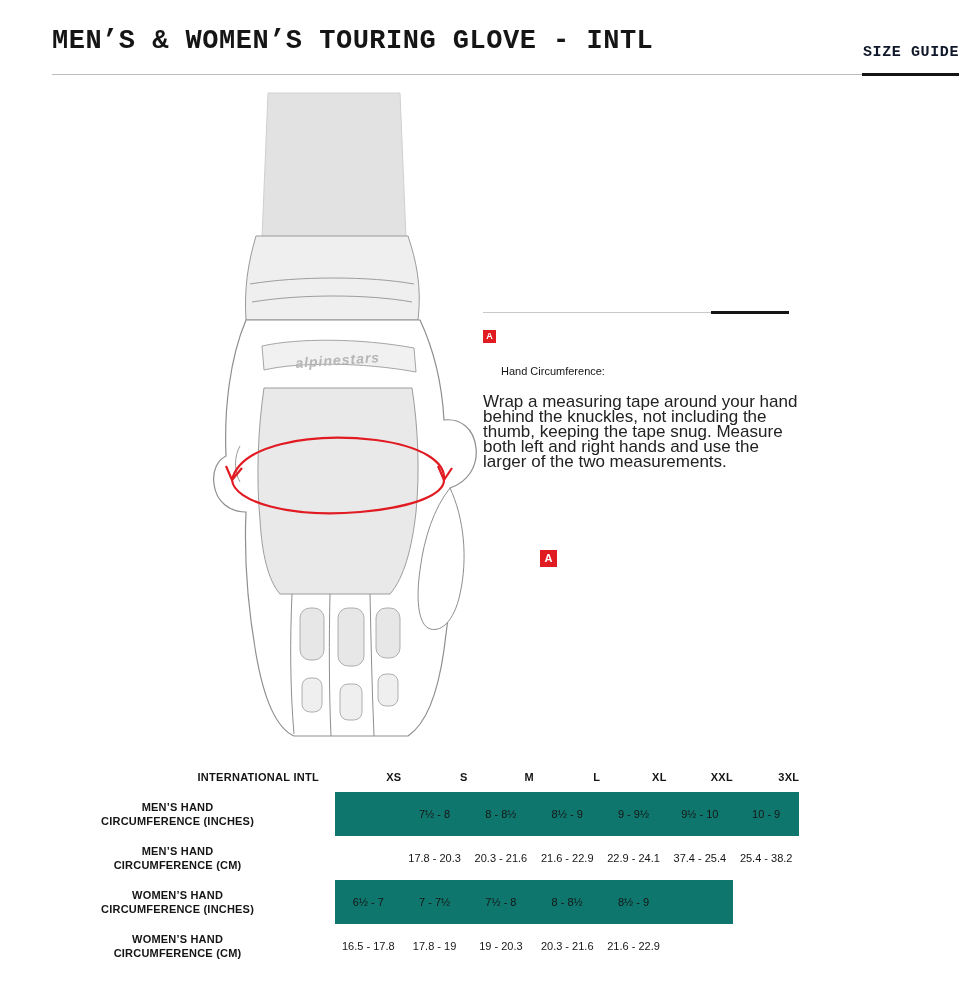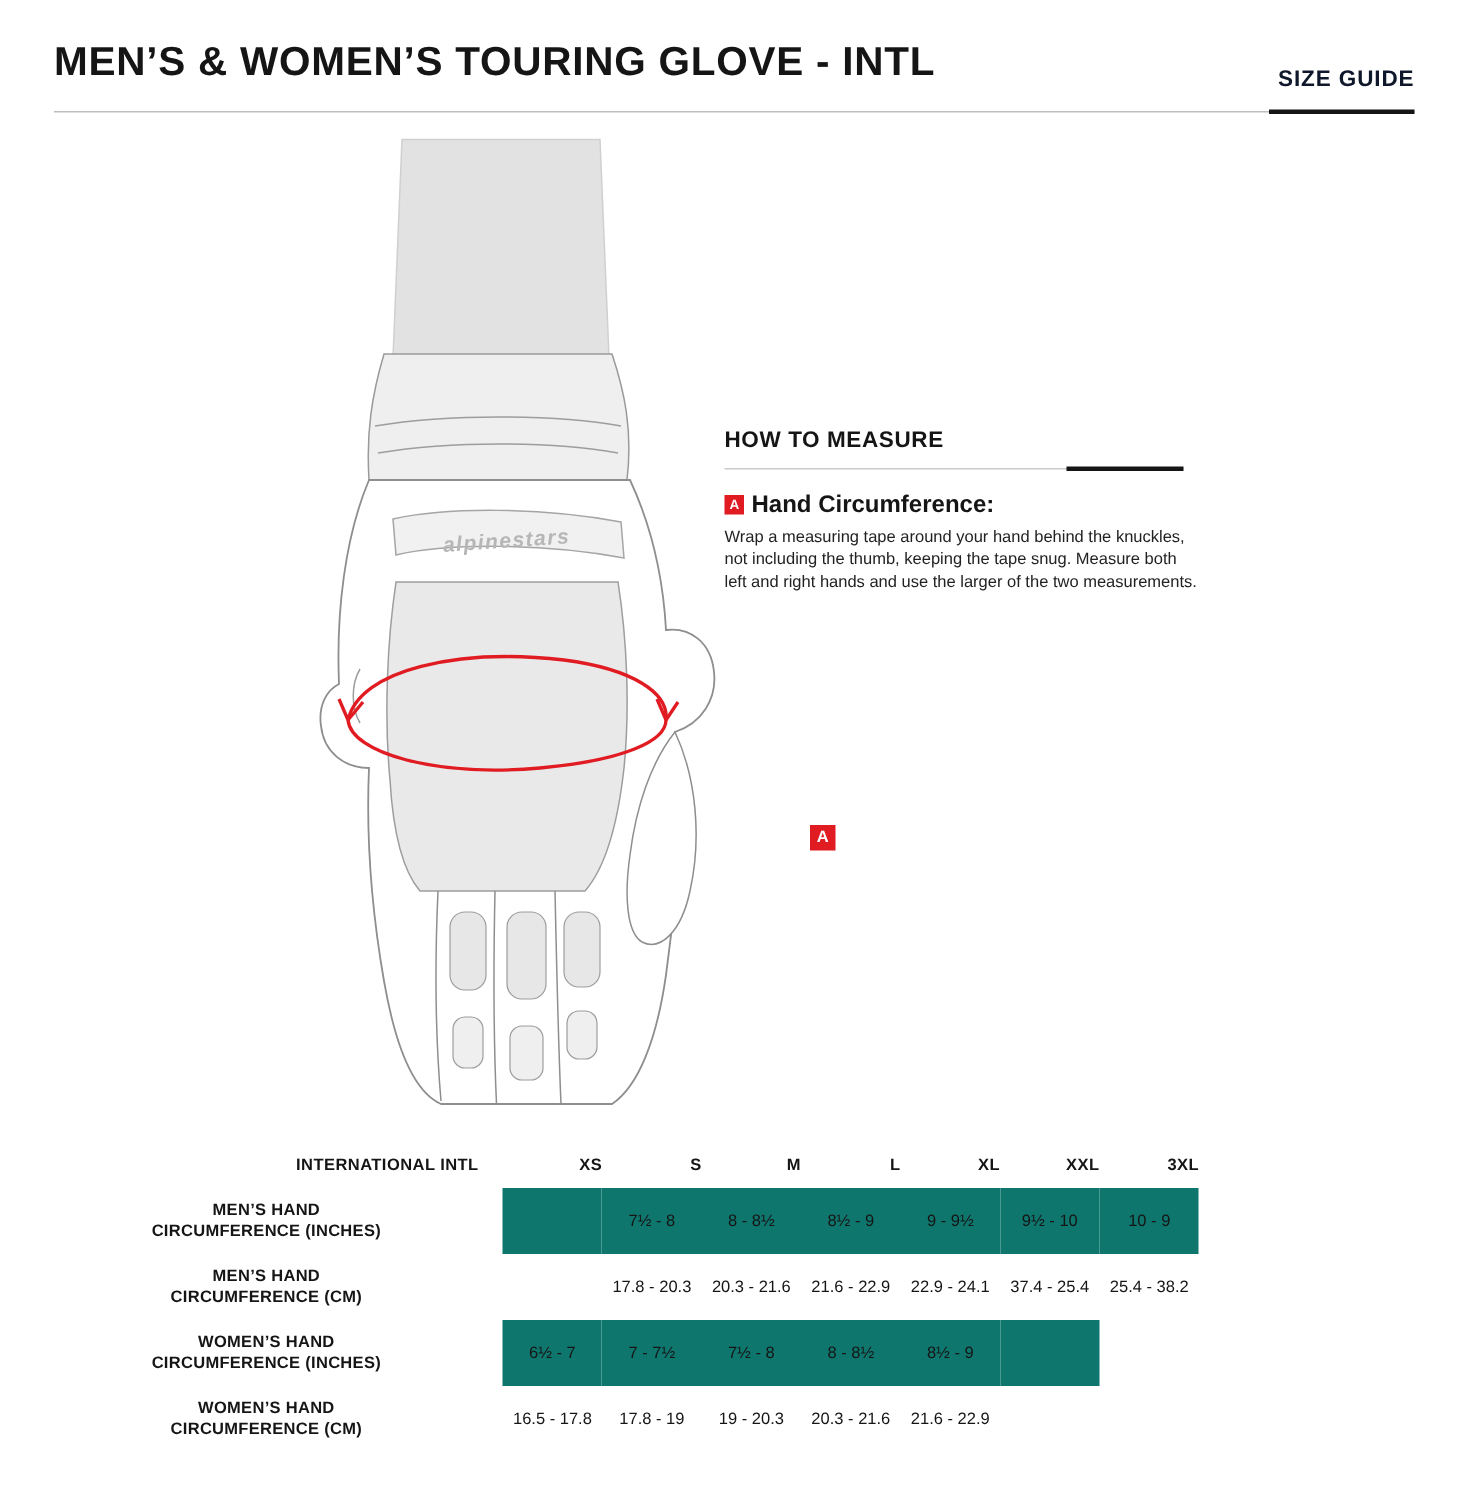--- a/index.html
+++ b/index.html
@@ -12,24 +12,25 @@
     height: 1000px;
     font-family: "Liberation Sans", sans-serif;
     color: #1a1a1a;
     position: relative;
     overflow: hidden;
   }
 
   
   .header {
     position: absolute;
-    left: 36px;
+    left: 52px;
     top: 26px;
     width: 907px;
     height: 52px;
+    font-family: Liberation Mono, monospace;
   }
   .header-title {
     position: absolute;
     left: 0;
     top: 0;
     font-size: 27px;
     font-weight: bold;
     letter-spacing: 0.5px;
     color: #151515;
     white-space: nowrap;
@@ -105,29 +106,30 @@
     color: #ffffff;
     font-size: 9px;
     font-weight: bold;
     line-height: 13px;
     text-align: center;
     vertical-align: top;
     margin-right: 5px;
   }
   .howto-sub {
     display: inline-block;
-    font-size: 16px;
-    font-weight: bold;
+    font-size: 11px;
+    font-weight: normal;
     color: #151515;
     line-height: 13px;
     vertical-align: top;
+    margin-top: 35px;
   }
   .howto-text {
-    margin-top: 3px;
-    font-size: 11px;
+    margin-top: 16px;
+    font-size: 17px;
     line-height: 15px;
     color: #222222;
   }
 
   
   .illus {
     position: absolute;
     left: 210px;
     top: 88px;
     width: 340px;
@@ -253,21 +255,20 @@
 
     <path d="M22 392 C30 358 96 344 166 352 C212 358 236 374 234 392" fill="none" stroke="#e11b22" stroke-width="2.2"></path>
     <path d="M22 392 C24 414 80 430 150 424 C206 419 234 406 234 392" fill="none" stroke="#e11b22" stroke-width="2.2"></path>
     <path d="M22 392 L16 378 M22 392 L32 380" fill="none" stroke="#e11b22" stroke-width="2.2"></path>
     <path d="M234 392 L228 378 M234 392 L242 380" fill="none" stroke="#e11b22" stroke-width="2.2"></path>
   </svg>
   <div class="marker-a">A</div>
 </div>
 
 <div class="howto">
-  <div class="howto-title">HOW TO MEASURE</div>
   <div class="howto-rule"></div>
   <div class="howto-rule-dark"></div>
   <div class="howto-body">
     <span class="badge">A</span><span class="howto-sub">Hand Circumference:</span>
     <div class="howto-text">Wrap a measuring tape around your hand behind the knuckles, not including the thumb, keeping the tape snug. Measure both left and right hands and use the larger of the two measurements.</div>
   </div>
 </div>
 
 <div class="table">
   <table>

